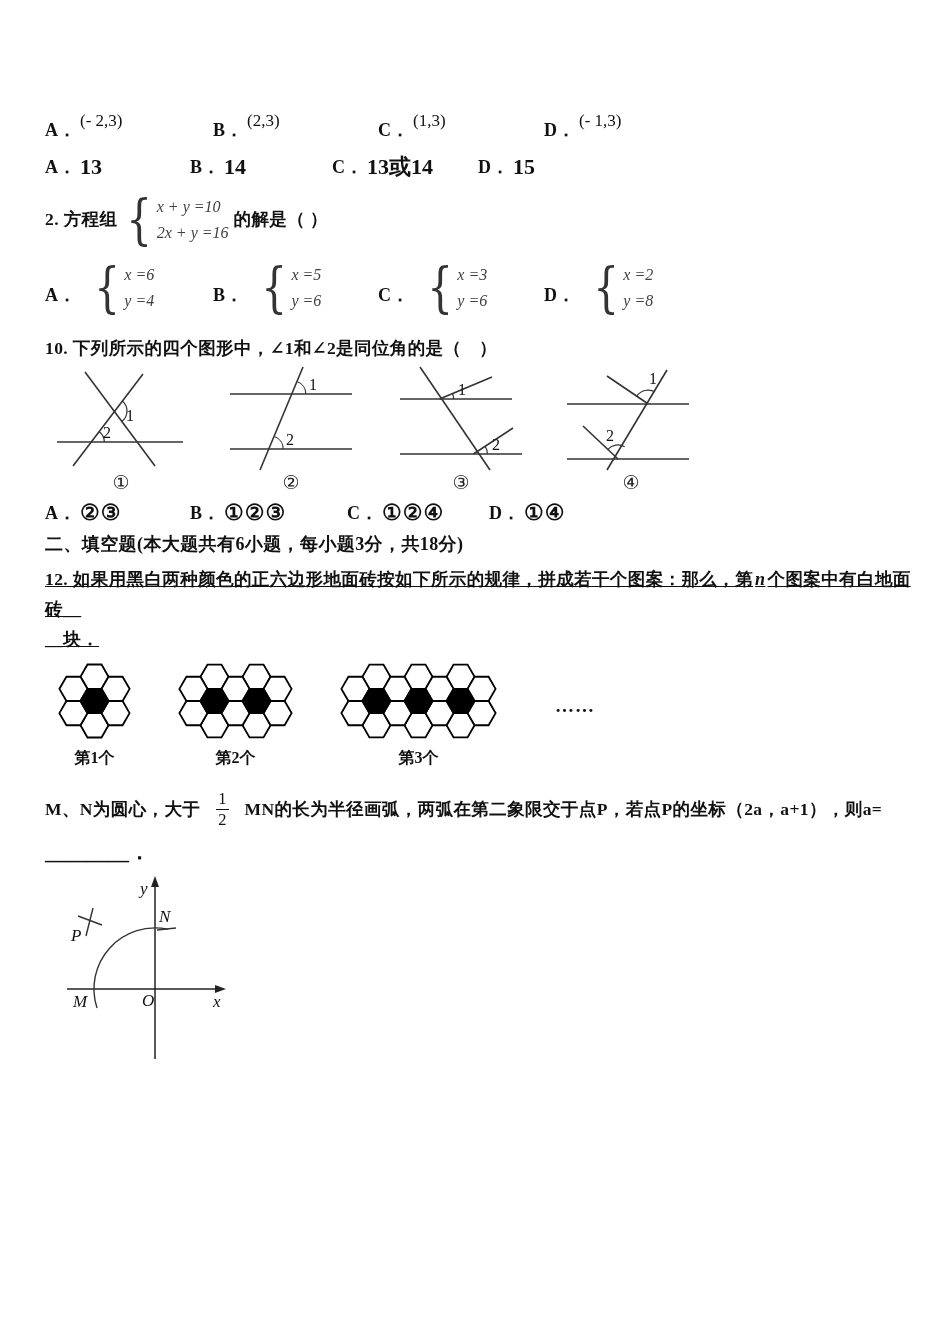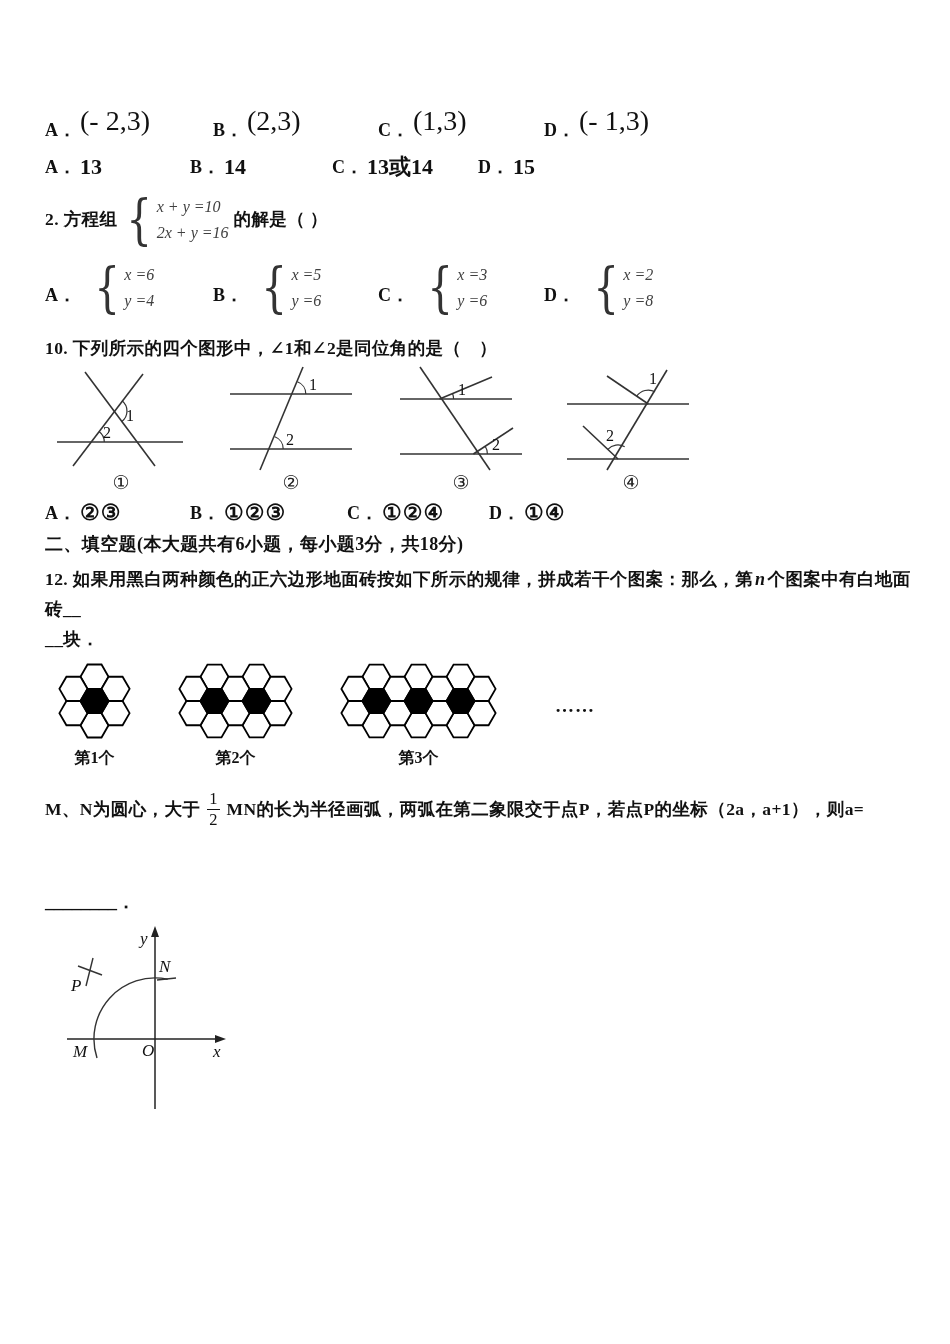--- a/index.html
+++ b/index.html
@@ -11,21 +11,21 @@
   .content { padding:95px 28px 0 45px; }
 
   .qtext { font-weight:bold; font-size:17.5px; letter-spacing:0.4px; line-height:24px; }
 
   
   .optrow { display:grid; align-items:end; }
   .optrow .opt { display:flex; align-items:flex-end; }
   .olabel { font-weight:bold; font-size:18px; line-height:22px; }
   .oval  { font-weight:bold; font-size:22px; line-height:22px; margin-left:4px; }
   .optrow-q7  { grid-template-columns:168px 165px 166px auto; height:46px; }
-  .optrow-q7 .oval { font-weight:normal; font-size:28px; position:relative; top:-9px; }
+  .optrow-q7 .oval { font-weight:normal; font-size:17px; position:relative; top:-9px; }
   .optrow-q8  { grid-template-columns:145px 142px 146px auto; margin-top:15px; }
   .optrow-q9  { grid-template-columns:168px 165px 166px auto; margin-top:16px; }
   .optrow-q10 { grid-template-columns:145px 157px 142px auto; margin-top:8px; }
   .optrow-q10 .oval { letter-spacing:1px; }
 
   
   .q9line { display:flex; align-items:center; margin-top:16px; }
   .q9line .qtext { line-height:1; }
   .sys { display:inline-flex; align-items:center; margin:0 5px; }
   .brace { font-size:54px; font-weight:300; line-height:0.95; font-family:"DejaVu Serif",serif;
@@ -42,36 +42,36 @@
   .fig svg { display:block; }
   .figlabel { font-size:19px; margin-top:0px; color:#222; }
   .angline { stroke:#333; stroke-width:1.6; fill:none; }
   .angarc  { stroke:#333; stroke-width:1.2; fill:none; }
   .angtxt  { font-family:"Liberation Serif",serif; font-size:16px; fill:#111; }
 
   .sec2 { font-weight:bold; font-size:18px; margin-top:8px; line-height:24px; letter-spacing:0.4px; }
 
   .para { font-weight:bold; font-size:17.5px; letter-spacing:0.4px; }
   .q11para { margin-top:4px; line-height:37px; }
-  .q12para { margin-top:8px; line-height:30px; }
+  .q12para { margin-top:8px; line-height:30px;text-decoration:underline; }
   .q12para i { font-size:18px; padding:0 2px; }
 
   
   .hexrow { display:flex; align-items:center; margin:8px 0 0 12px; }
   .hexfig { display:flex; flex-direction:column; align-items:center; margin-right:45px; }
   .hexlabel { font-weight:bold; font-size:16px; margin-top:4px; }
   .hexdots { font-weight:bold; font-size:19px; letter-spacing:1px; position:relative; top:-10px; margin-left:12px; }
 
   .q13l1 { margin-top:12px; }
-  .q13l2 { display:flex; align-items:center; margin-top:8px; height:64px; }
+  .q13l2 { display:flex; align-items:center; margin-top:8px; height:64px;gap:9px; }
   .frac { display:inline-flex; flex-direction:column; align-items:center; margin:0 7px;
           font-size:16.5px; line-height:1.2; font-weight:normal; }
   .frac .den { border-top:1.6px solid #111; padding:0 2px; }
 
-  .blankline { font-weight:bold; font-size:18px; margin-top:50px; line-height:22px; }
+  .blankline { font-weight:bold; font-size:21px; line-height:22px; }
 
   .coordfig { margin:10px 0 0 2px; }
   .axline { stroke:#222; stroke-width:1.5; fill:none; }
   .arcline { stroke:#333; stroke-width:1.4; fill:none; }
   .axlab { font-family:"Liberation Serif",serif; font-style:italic; font-size:17px; fill:#111; }
 </style>
 </head>
 <body>
 
 <div class="page">

